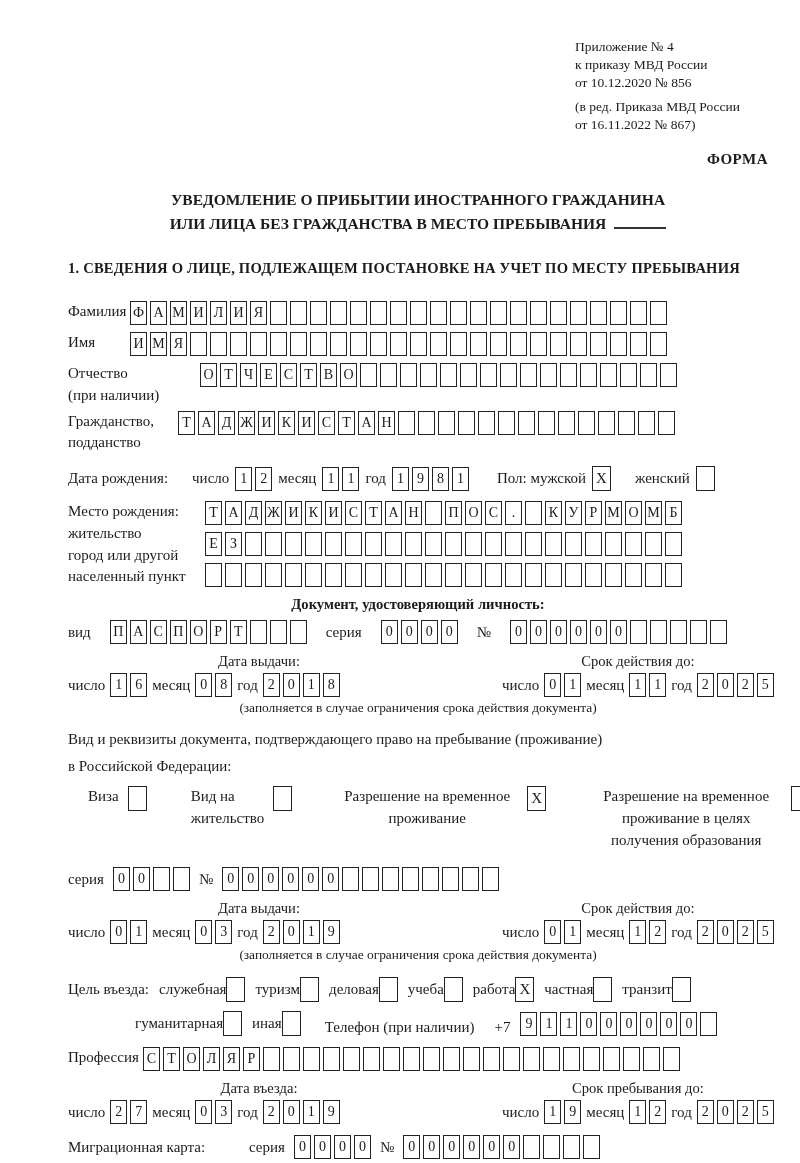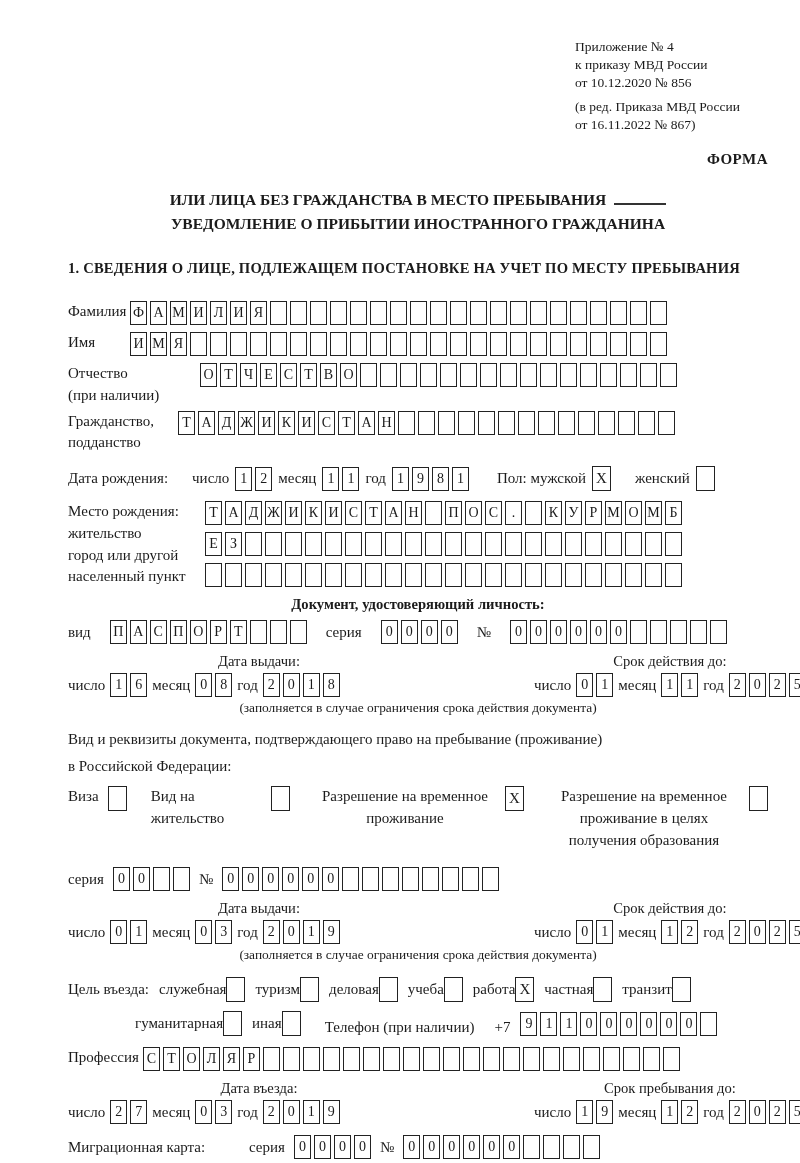--- a/index.html
+++ b/index.html
@@ -46,31 +46,31 @@
   .r-bdate .gap { width: 12px; } .r-bdate .gap2 { width: 16px; }
 
   .r-bplace { margin-top: 10px; }
   .r-bplace .lbl { width: 137px; }
   .bplace-rows { display: flex; flex-direction: column; gap: 7px; }
 
   .doc-heading { text-align: center; font-weight: bold; font-size: 14.6px; margin-top: 8px; }
 
   .r-vid { margin-top: 7px; align-items: center; display: flex; gap: 19px; }
 
-  .dateblock { display: flex; margin-top: 9px; gap: 32px; }
+  .dateblock { display: flex; margin-top: 9px; }
   .dateblock .colL { width: 382px; flex: none; }
   .dateblock .colR { flex: 1; padding-left: 52px; }
   .dhead { text-align: center; font-size: 14.6px; }
   .dline { display: flex; align-items: center; gap: 5px; margin-top: 3px; }
   .fill-note { text-align: center; font-size: 13.4px; margin-top: 3px; }
 
   .para { margin-top: 10px; line-height: 1.8; }
 
   .r-rdoc { display: flex; margin-top: 6px; gap: 24px; }
-  .opt { display: flex; gap: 9px; align-items: flex-start; }
+  .opt { display: flex; gap: 9px; align-items: flex-start; margin-left: 20px; }
   .opt .txt { line-height: 1.45; }
   .opt-c { text-align: center; }
   .w185 { width: 182px; } .w195 { width: 192px; }
 
   .r-series { margin-top: 16px; align-items: center; display: flex; gap: 9px; }
 
   .r-purpose { margin-top: 14px; display: flex; align-items: center; gap: 10px; flex-wrap: nowrap; }
   .r-purpose2 { margin-top: 9px; display: flex; align-items: flex-end; gap: 10px; margin-left: 67px; }
   .pitem { display: flex; align-items: center; gap: 0; }
   .phone-lbl { margin-left: 14px; } .phone-pre { margin-left: 10px; }
@@ -88,22 +88,22 @@
   <div class="hdr">
     <div>Приложение № 4</div>
     <div>к приказу МВД России</div>
     <div>от 10.12.2020 № 856</div>
     <div class="amend">(в ред. Приказа МВД России</div>
     <div>от 16.11.2022 № 867)</div>
   </div>
   <div class="forma">ФОРМА</div>
 
   <div class="title">
+    <div>УВЕДОМЛЕНИЕ О ПРИБЫТИИ ИНОСТРАННОГО ГРАЖДАНИНА</div>
     <div><span>ИЛИ ЛИЦА БЕЗ ГРАЖДАНСТВА В МЕСТО ПРЕБЫВАНИЯ</span><span class="blank-underline"></span></div>
-    <div>УВЕДОМЛЕНИЕ О ПРИБЫТИИ ИНОСТРАННОГО ГРАЖДАНИНА</div>
   </div>
 
   <div class="sec-heading">1. СВЕДЕНИЯ О ЛИЦЕ, ПОДЛЕЖАЩЕМ ПОСТАНОВКЕ НА УЧЕТ ПО МЕСТУ ПРЕБЫВАНИЯ</div>
 
   <div class="row r-surname">
     <span class="lbl">Фамилия</span>
     <span class="cells">
         <span class="cell">Ф</span>
         <span class="cell">А</span>
         <span class="cell">М</span>

